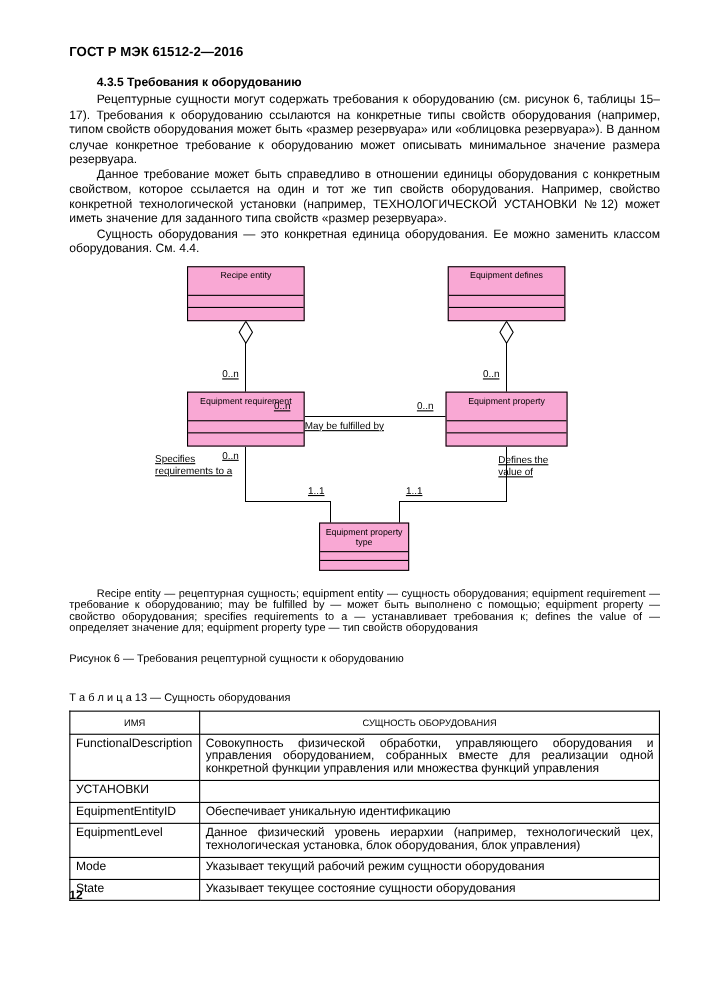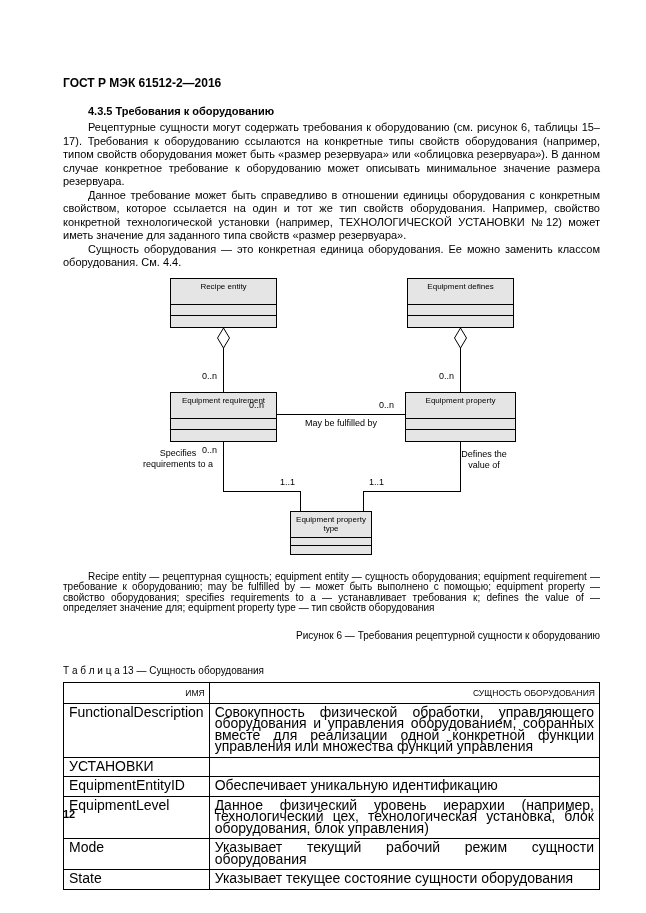--- a/index.html
+++ b/index.html
@@ -1,47 +1,47 @@
 <!DOCTYPE html>
 <html><head>
 <meta charset="utf-8">
 <style>
   * { margin:0; padding:0; box-sizing:border-box; }
   html,body { background:#fff; }
   .page {
     width:646px; height:913px; background:#fff; color:#000;
     font-family:"Liberation Sans", sans-serif;
-    padding:76px 46px 0 63px; position:relative; overflow:hidden;
+    padding:40px 46px 0 63px; position:relative; overflow:hidden;
   }
   .doc-header { font-size:12px; font-weight:bold; margin-bottom:15px; }
   .section-heading { font-size:11px; font-weight:bold; margin-left:25px; margin-bottom:4px; }
   .para { font-size:11px; line-height:13.5px; text-align:justify; text-indent:25px; }
 
   
   .diagram { position:relative; width:537px; height:286px; margin-top:6px; }
   .diagram-lines { position:absolute; left:0; top:0; }
-  .uml-box { position:absolute; border:1px solid #000; background:#e5e5e5; font-size:8px; line-height:9px; text-align:center; }
+  .uml-box { position:absolute; border:1px solid #000; background:#f9a8d4; font-size:8px; line-height:9px; text-align:center; }
   .uml-box .title { height:26px; padding:3px 10px 0; border-bottom:1px solid #000; }
   .uml-box .comp { height:11px; }
   .uml-box .comp.c1 { border-bottom:1px solid #000; }
   .uml-box.small .title { height:26px; padding:3px 4px 0; }
   .uml-box.small .comp { height:8px; }
-  .dlabel { position:absolute; font-size:9px; line-height:11px; white-space:nowrap; }
-  .dlabel.wrap { white-space:normal; text-align:center; }
+  .dlabel { position:absolute; font-size:9px; line-height:11px; white-space:nowrap;text-decoration:underline; }
+  .dlabel.wrap { white-space:normal; }
 
   
   .legend { font-size:10px; line-height:10.5px; text-align:justify; text-indent:25px; margin-top:10px; }
-  .fig-caption { font-size:10px; text-align:right; margin-top:16px; }
+  .fig-caption { font-size:10px; text-align:left; margin-top:16px; }
   .tab-caption { font-size:10px; margin-top:24px; }
 
   
   .gtable { border-collapse:collapse; width:100%; margin-top:6px; }
   .gtable th, .gtable td { border:1px solid #000; }
-  .gtable th { font-size:8.5px; font-weight:normal; text-align:right; padding:5px 4px; }
-  .gtable td { font-size:14px; line-height:11.5px; vertical-align:top; padding:3px 5px 4px;margin-left:28px; }
+  .gtable th { font-size:8.5px; font-weight:normal; text-align:center; padding:5px 4px; }
+  .gtable td { font-size:11px; line-height:11.5px; vertical-align:top; padding:3px 5px 4px;margin-left:28px; }
   .gtable .name-col { width:118px; }
   .gtable .desc-col { text-align:justify; }
 
   .page-num { position:absolute; left:63px; top:808px; font-size:11px;font-weight:bold; }
 </style>
 </head>
 <body>
 
 <div class="page">
 

